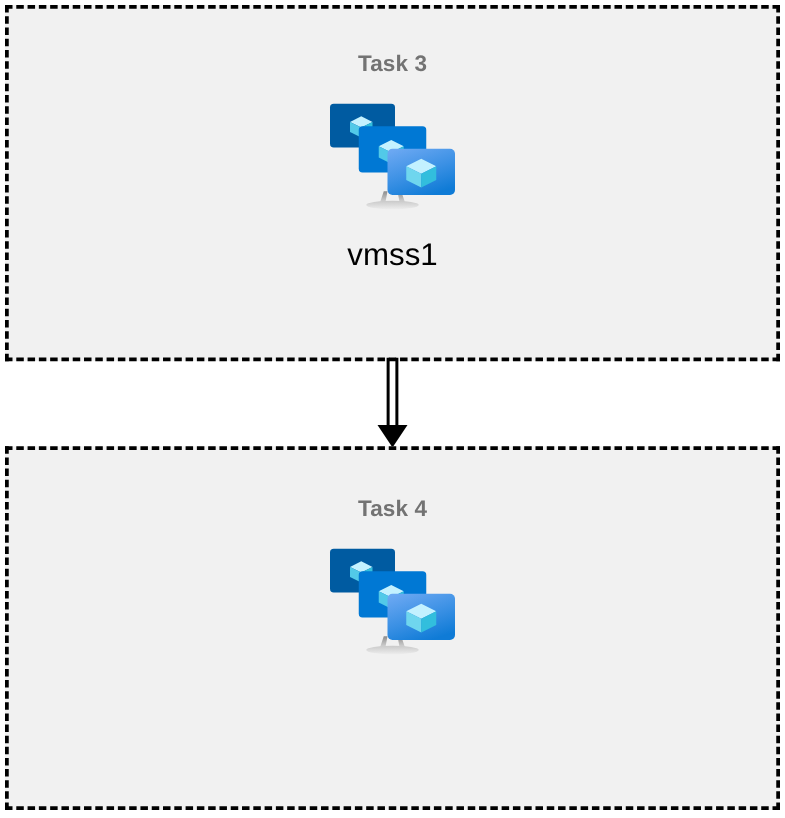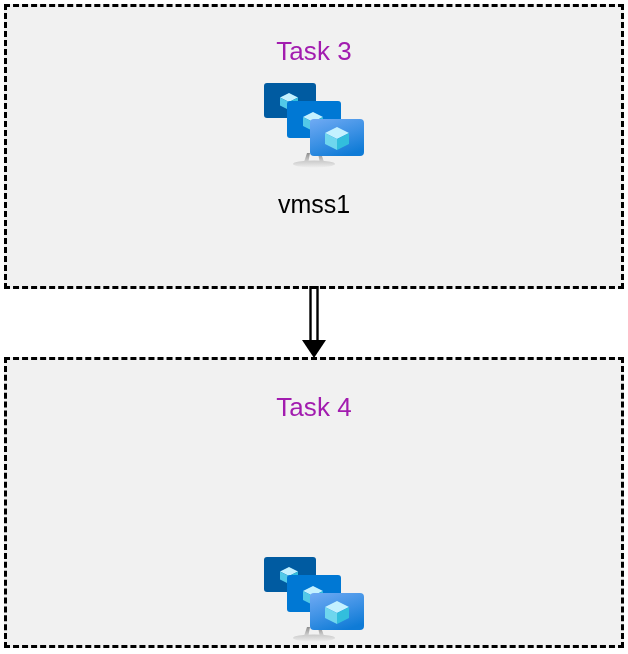--- a/index.html
+++ b/index.html
@@ -37,28 +37,27 @@
     left: 4px;
     top: 4px;
     width: 620px;
     height: 285px;
   }
   #task-box-4 {
     left: 4px;
     top: 357px;
     width: 620px;
     height: 291px;
-    justify-content: space-between;
   }
 
   .task-title {
-    color: #a21caf;
-    font-size: 26px;
+    color: #737373;
+    font-size: 18px;
     line-height: 28px;
-    font-weight: 400;
+    font-weight: 700;
     letter-spacing: 0.1px;
     text-align: center;
     user-select: none;
   }
   #task-box-3 .task-title { margin-top: 30px; }
   #task-box-4 .task-title { margin-top: 33px; }
 
   .caption {
     color: #000000;
     font-size: 25px;

